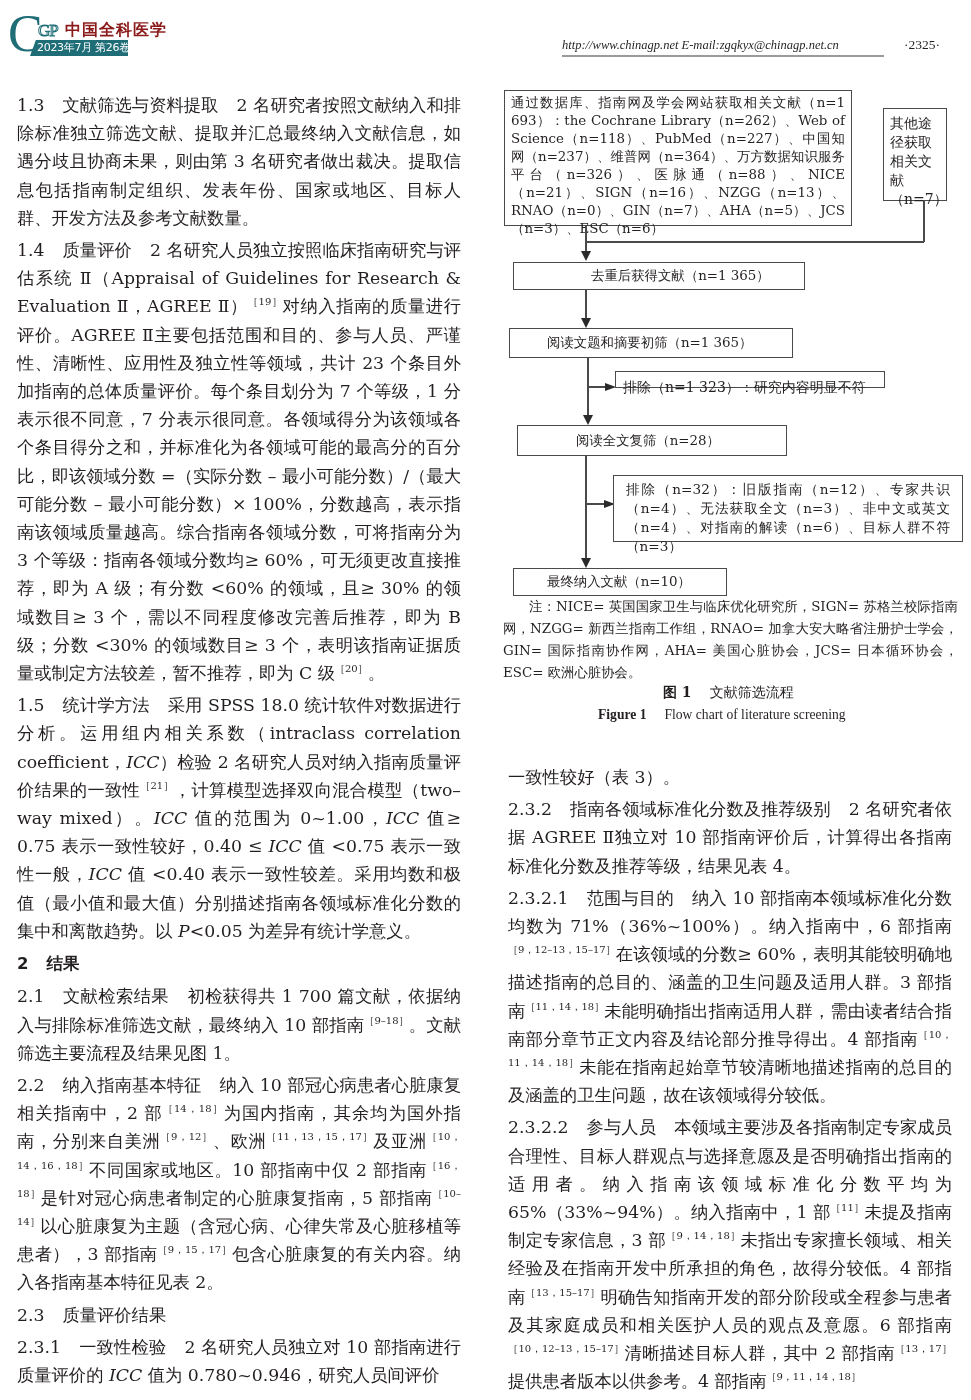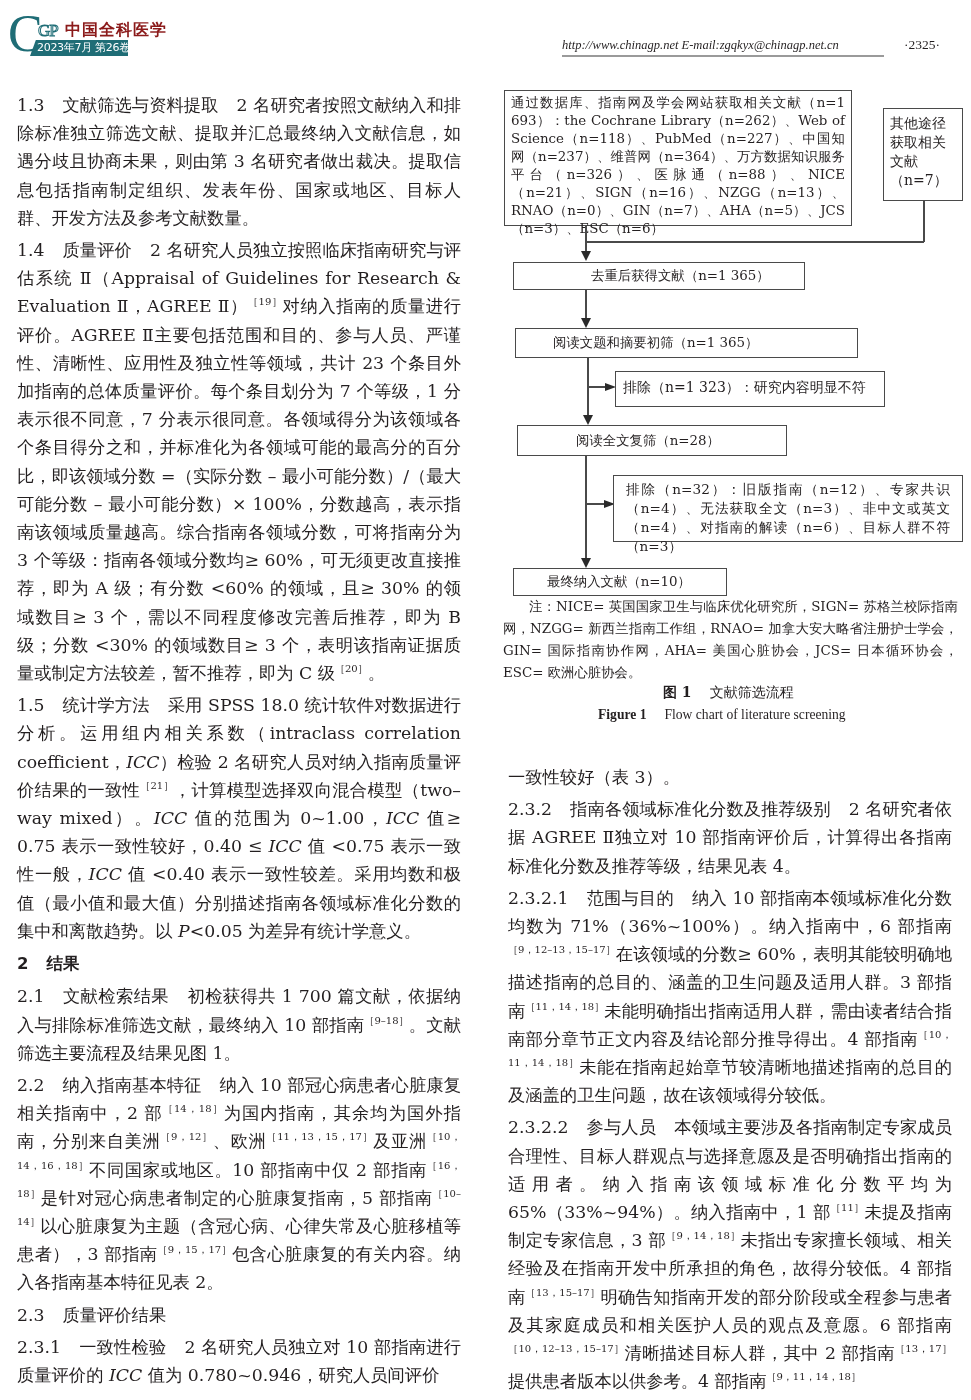--- a/index.html
+++ b/index.html
@@ -93,38 +93,38 @@
   <p class="para">
     <span>2.3</span><span class="gap"></span><span>质量评价结果</span>
   </p>
   <p class="para">
     <span>2.3.1</span><span class="gap"></span><span>一致性检验</span><span class="gap"></span><span>2 名研究人员独立对 10 部指南进行质量评价的 </span><span class="it">ICC</span><span> 值为 0.780~0.946，研究人员间评价</span>
   </p>
 </div>
 
 <div class="flow">
   <div class="box box-sources">通过数据库、指南网及学会网站获取相关文献（n=1 693）：the Cochrane Library（n=262）、Web of Science（n=118）、PubMed（n=227）、中国知网（n=237）、维普网（n=364）、万方数据知识服务平台（n=326）、医脉通（n=88）、NICE（n=21）、SIGN（n=16）、NZGG（n=13）、RNAO（n=0）、GIN（n=7）、AHA（n=5）、JCS（n=3）、ESC（n=6）</div>
-  <div class="box" style="left:383px; top:23px; width:80px; height:93px; padding:5px 6px; font-size:14px; line-height:19px; text-align:left;">其他途径获取相关文献（n=7）</div>
+  <div class="box" style="left:383px; top:23px; width:64px; height:93px; padding:5px 6px; font-size:14px; line-height:19px; text-align:left;">其他途径获取相关文献（n=7）</div>
 
   <div class="line" style="left:85px; top:141px; width:1.5px; height:28px;"></div>
   <div class="line" style="left:423px; top:116px; width:1.5px; height:41px;"></div>
   <div class="line" style="left:85px; top:156px; width:339px; height:1.5px;"></div>
   <div class="arrow-down" style="left:81px; top:166px;"></div>
 
   <div class="box box-center" style="left:13px; top:177px; width:292px; height:28px; padding-left:77px;">去重后获得文献（n=1 365）</div>
 
   <div class="line" style="left:85px; top:205px; width:1.5px; height:30px;"></div>
   <div class="arrow-down" style="left:81px; top:233px;"></div>
 
-  <div class="box box-center" style="left:15px; top:243px; width:343px; height:30px; padding-left:37px;text-align:center;">阅读文题和摘要初筛（n=1 365）</div>
+  <div class="box box-center" style="left:9px; top:243px; width:284px; height:30px; padding-left:37px;text-align:center;">阅读文题和摘要初筛（n=1 365）</div>
 
   <div class="line" style="left:87px; top:273px; width:1.5px; height:59px;"></div>
   <div class="line" style="left:88px; top:301px; width:22px; height:1.5px;"></div>
   <div class="arrow-right" style="left:105px; top:298px;"></div>
-  <div class="box" style="left:115px; top:286px; width:270px; height:36px; padding:5px 7px; font-size:14px; line-height:20px;">排除（n=1 323）：研究内容明显不符</div>
+  <div class="box" style="left:115px; top:286px; width:270px; height:17px; padding:5px 7px; font-size:14px; line-height:20px;">排除（n=1 323）：研究内容明显不符</div>
   <div class="arrow-down" style="left:83px; top:330px;"></div>
 
   <div class="box box-center" style="left:17px; top:340px; width:270px; height:31px; padding-left:58px;">阅读全文复筛（n=28）</div>
 
   <div class="line" style="left:85px; top:371px; width:1.5px; height:105px;"></div>
   <div class="line" style="left:86px; top:418px; width:22px; height:1.5px;"></div>
   <div class="arrow-right" style="left:104px; top:415px;"></div>
   <div class="box" style="left:113px; top:390px; width:350px; height:67px; padding:4px 12px; font-size:13.6px; line-height:19px; text-align:justify;">排除（n=32）：旧版指南（n=12）、专家共识（n=4）、无法获取全文（n=3）、非中文或英文（n=4）、对指南的解读（n=6）、目标人群不符（n=3）</div>
   <div class="arrow-down" style="left:81px; top:473px;"></div>
 

